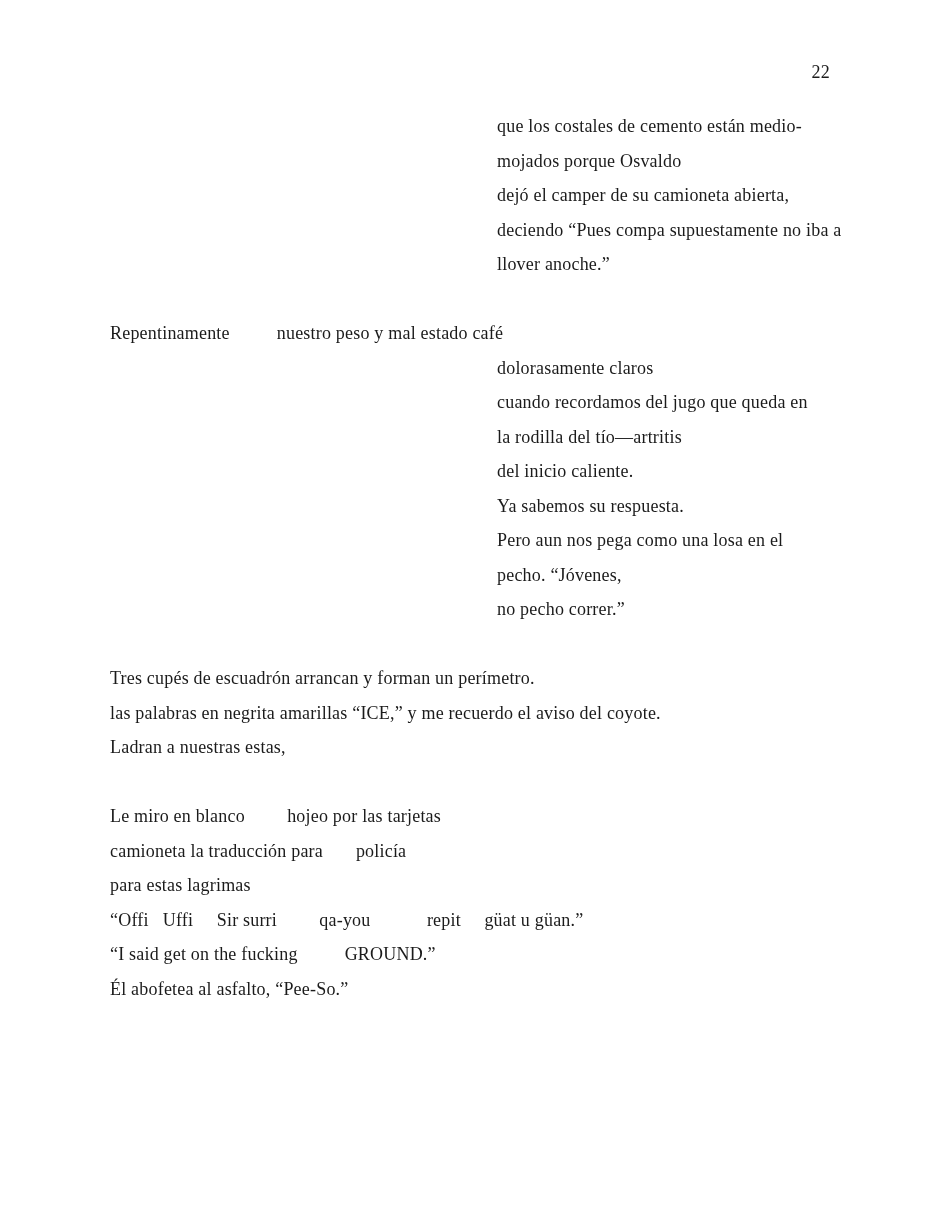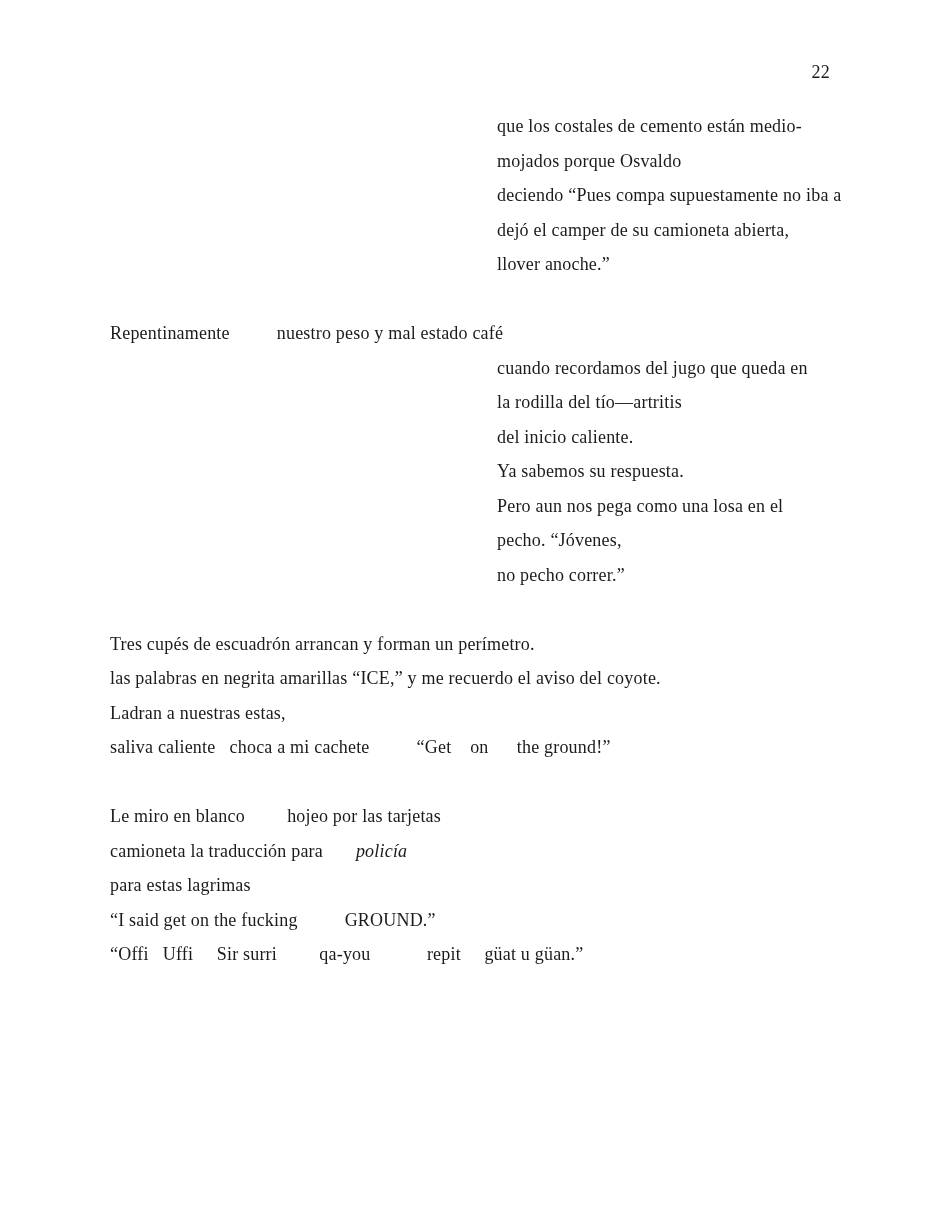--- a/index.html
+++ b/index.html
@@ -32,60 +32,60 @@
   }
   .line {
     white-space: pre;
     line-height: 34.5px;
     min-height: 34.5px;
   }
   .indent {
     padding-left: 387px;
   }
   .italic {
-    font-style: italic;
   }
 </style>
 </head>
 <body>
 
 <div class="page">
 
   <div class="page-number">22</div>
 
   <div class="poem">
     <div class="line indent">que los costales de cemento están medio-</div>
     <div class="line indent">mojados porque Osvaldo</div>
+    <div class="line indent">dejó el camper de su camioneta abierta,</div>
     <div class="line indent">deciendo “Pues compa supuestamente no iba a</div>
-    <div class="line indent">dejó el camper de su camioneta abierta,</div>
     <div class="line indent">llover anoche.”</div>
 
     <div class="line"></div>
 
     <div class="line">Repentinamente          nuestro peso y mal estado café</div>
 
+    <div class="line indent">dolorasamente claros</div>
     <div class="line indent">cuando recordamos del jugo que queda en</div>
     <div class="line indent">la rodilla del tío—artritis</div>
     <div class="line indent">del inicio caliente.</div>
     <div class="line indent">Ya sabemos su respuesta.</div>
     <div class="line indent">Pero aun nos pega como una losa en el</div>
     <div class="line indent">pecho. “Jóvenes,</div>
     <div class="line indent">no pecho correr.”</div>
 
     <div class="line"></div>
 
     <div class="line">Tres cupés de escuadrón arrancan y forman un perímetro.</div>
     <div class="line">las palabras en negrita amarillas “ICE,” y me recuerdo el aviso del coyote.</div>
     <div class="line">Ladran a nuestras estas,</div>
-    <div class="line">saliva caliente   choca a mi cachete          “Get    on      the ground!”</div>
 
     <div class="line"></div>
 
     <div class="line">Le miro en blanco         hojeo por las tarjetas</div>
 
     <div class="line"><span>camioneta la traducción para       </span><span class="italic">policía</span></div>
 
     <div class="line">para estas lagrimas</div>
+    <div class="line">“Offi   Uffi     Sir surri         qa-you            repit     güat u güan.”</div>
     <div class="line">“I said get on the fucking          GROUND.”</div>
-    <div class="line">“Offi   Uffi     Sir surri         qa-you            repit     güat u güan.”</div>
+    <div class="line">Él abofetea al asfalto, “Pee-So.”</div>
   </div>
 
 </div>
 
 </body></html>

